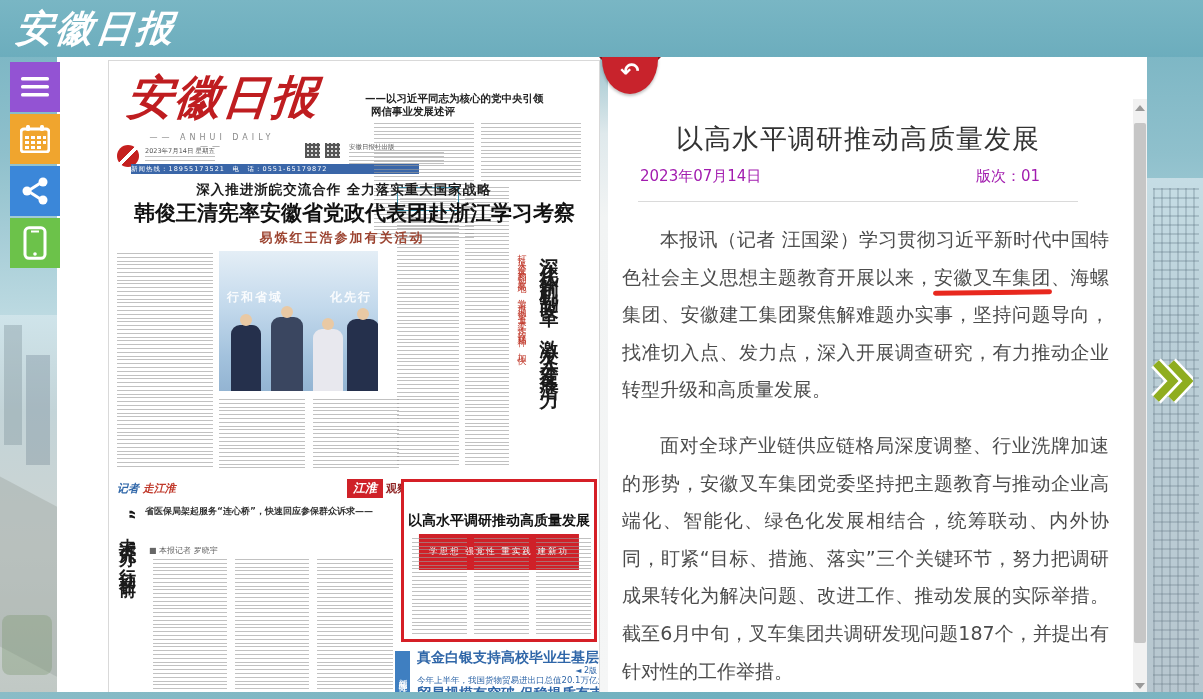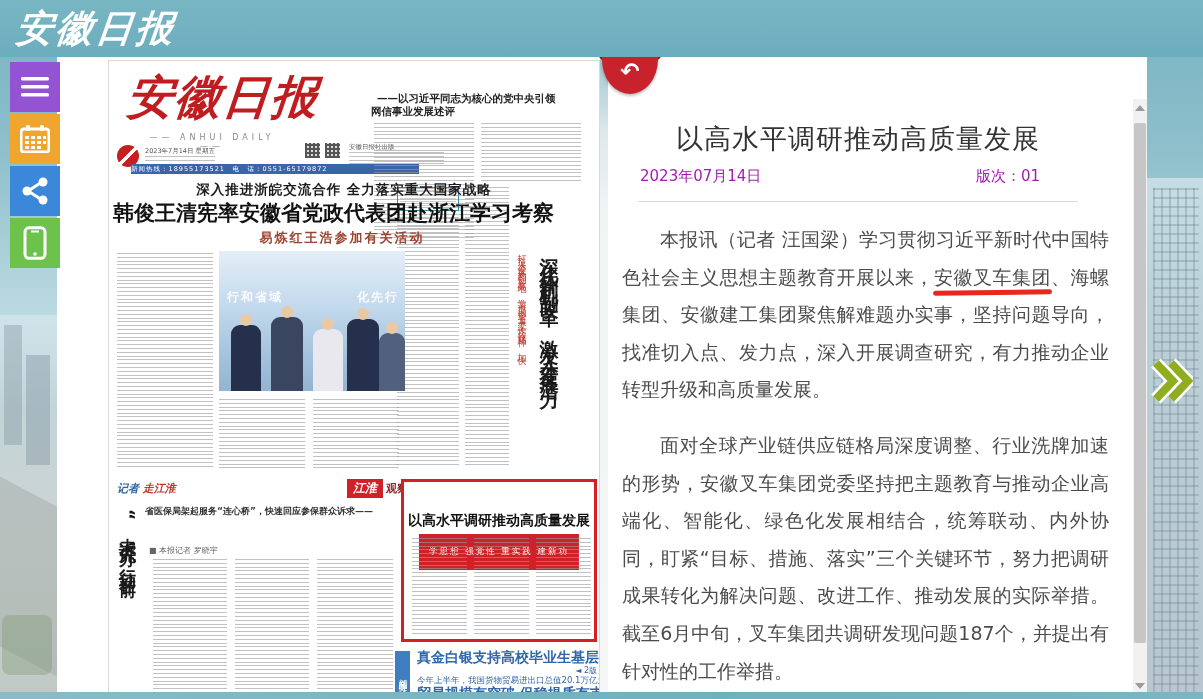--- a/index.html
+++ b/index.html
@@ -48,27 +48,27 @@
     font-size:46px;font-weight:bold;font-style:italic;letter-spacing:2px;transform:skewX(-5deg);}
   #np .mast-sub{left:28px;top:72px;width:150px;text-align:center;color:#8a8a8a;font-size:8px;letter-spacing:4px;}
   #np .emblem{left:8px;top:84px;width:22px;height:22px;border-radius:50%;
     background:linear-gradient(135deg,#c5201f 45%,#fff 45% 55%,#c5201f 55%);}
   .qr{width:15px;height:15px;background:
     repeating-linear-gradient(0deg,#555 0 2px,transparent 2px 4px),
     repeating-linear-gradient(90deg,#555 0 2px,transparent 2px 4px);background-color:#ddd;}
   #np .hotline{left:22px;top:103px;width:288px;height:10px;background:#3a66a8;color:#fff;
     font-size:6.5px;line-height:10px;text-align:left;letter-spacing:1px;overflow:hidden;}
   #np .net-title{left:262px;top:8px;width:228px;font-size:16.5px;font-weight:bold;color:#151515;white-space:nowrap;}
-  #np .net-sub1{left:268px;top:31px;width:220px;font-size:10.5px;font-weight:bold;color:#222;white-space:nowrap;}
+  #np .net-sub1{left:256px;top:31px;width:220px;font-size:10.5px;font-weight:bold;color:#222;white-space:nowrap;}
   #np .net-sub2{left:262px;top:44px;font-size:10.5px;font-weight:bold;color:#222;}
   #np .kicker{left:0;top:120px;width:470px;text-align:center;font-size:13.5px;font-weight:bold;color:#1c1c1c;letter-spacing:1px;}
-  #np .headline{left:4px;top:138px;width:462px;text-align:left;font-size:21px;font-weight:bold;color:#111;
+  #np .headline{left:4px;top:138px;width:462px;text-align:right;font-size:21px;font-weight:bold;color:#111;
     white-space:nowrap;letter-spacing:0px;}
   #np .subheadline{left:0;top:168px;width:466px;text-align:center;font-size:13px;font-weight:bold;color:#9c4431;letter-spacing:2px;}
-  #np .photo{left:110px;top:190px;width:186px;height:140px;overflow:hidden;
+  #np .photo{left:110px;top:190px;width:159px;height:140px;overflow:hidden;
     background:linear-gradient(180deg,#e4eef6 0%,#c3d9ec 40%,#a3c2dd 75%,#93b4d2 100%);}
   #np .photo .walltext{position:absolute;left:8px;top:38px;color:#fff;font-weight:bold;font-size:12px;letter-spacing:2px;opacity:.9;white-space:nowrap;}
   #np .photo .walltext2{position:absolute;right:6px;top:38px;color:#fff;font-weight:bold;font-size:12px;letter-spacing:2px;opacity:.9;}
   .fig{position:absolute;bottom:0;border-radius:9px 9px 0 0;background:#25304c;}
   .fig::before{content:"";position:absolute;top:-11px;left:50%;transform:translateX(-50%);
     width:12px;height:12px;border-radius:50%;background:#e9c9a4;}
   #np .vhead-main{left:428px;top:182px;height:300px;writing-mode:vertical-rl;
     font-family:"DejaVu Serif","Liberation Serif",serif;font-size:19px;font-weight:bold;color:#1a1a1a;letter-spacing:7px;}
   #np .vhead-side{left:406px;top:186px;height:290px;writing-mode:vertical-rl;font-size:9px;color:#c0392b;letter-spacing:3px;}
   #np .tealbox{left:288px;top:126px;width:62px;height:24px;border:1px solid #3a8ca6;padding:2px;}

